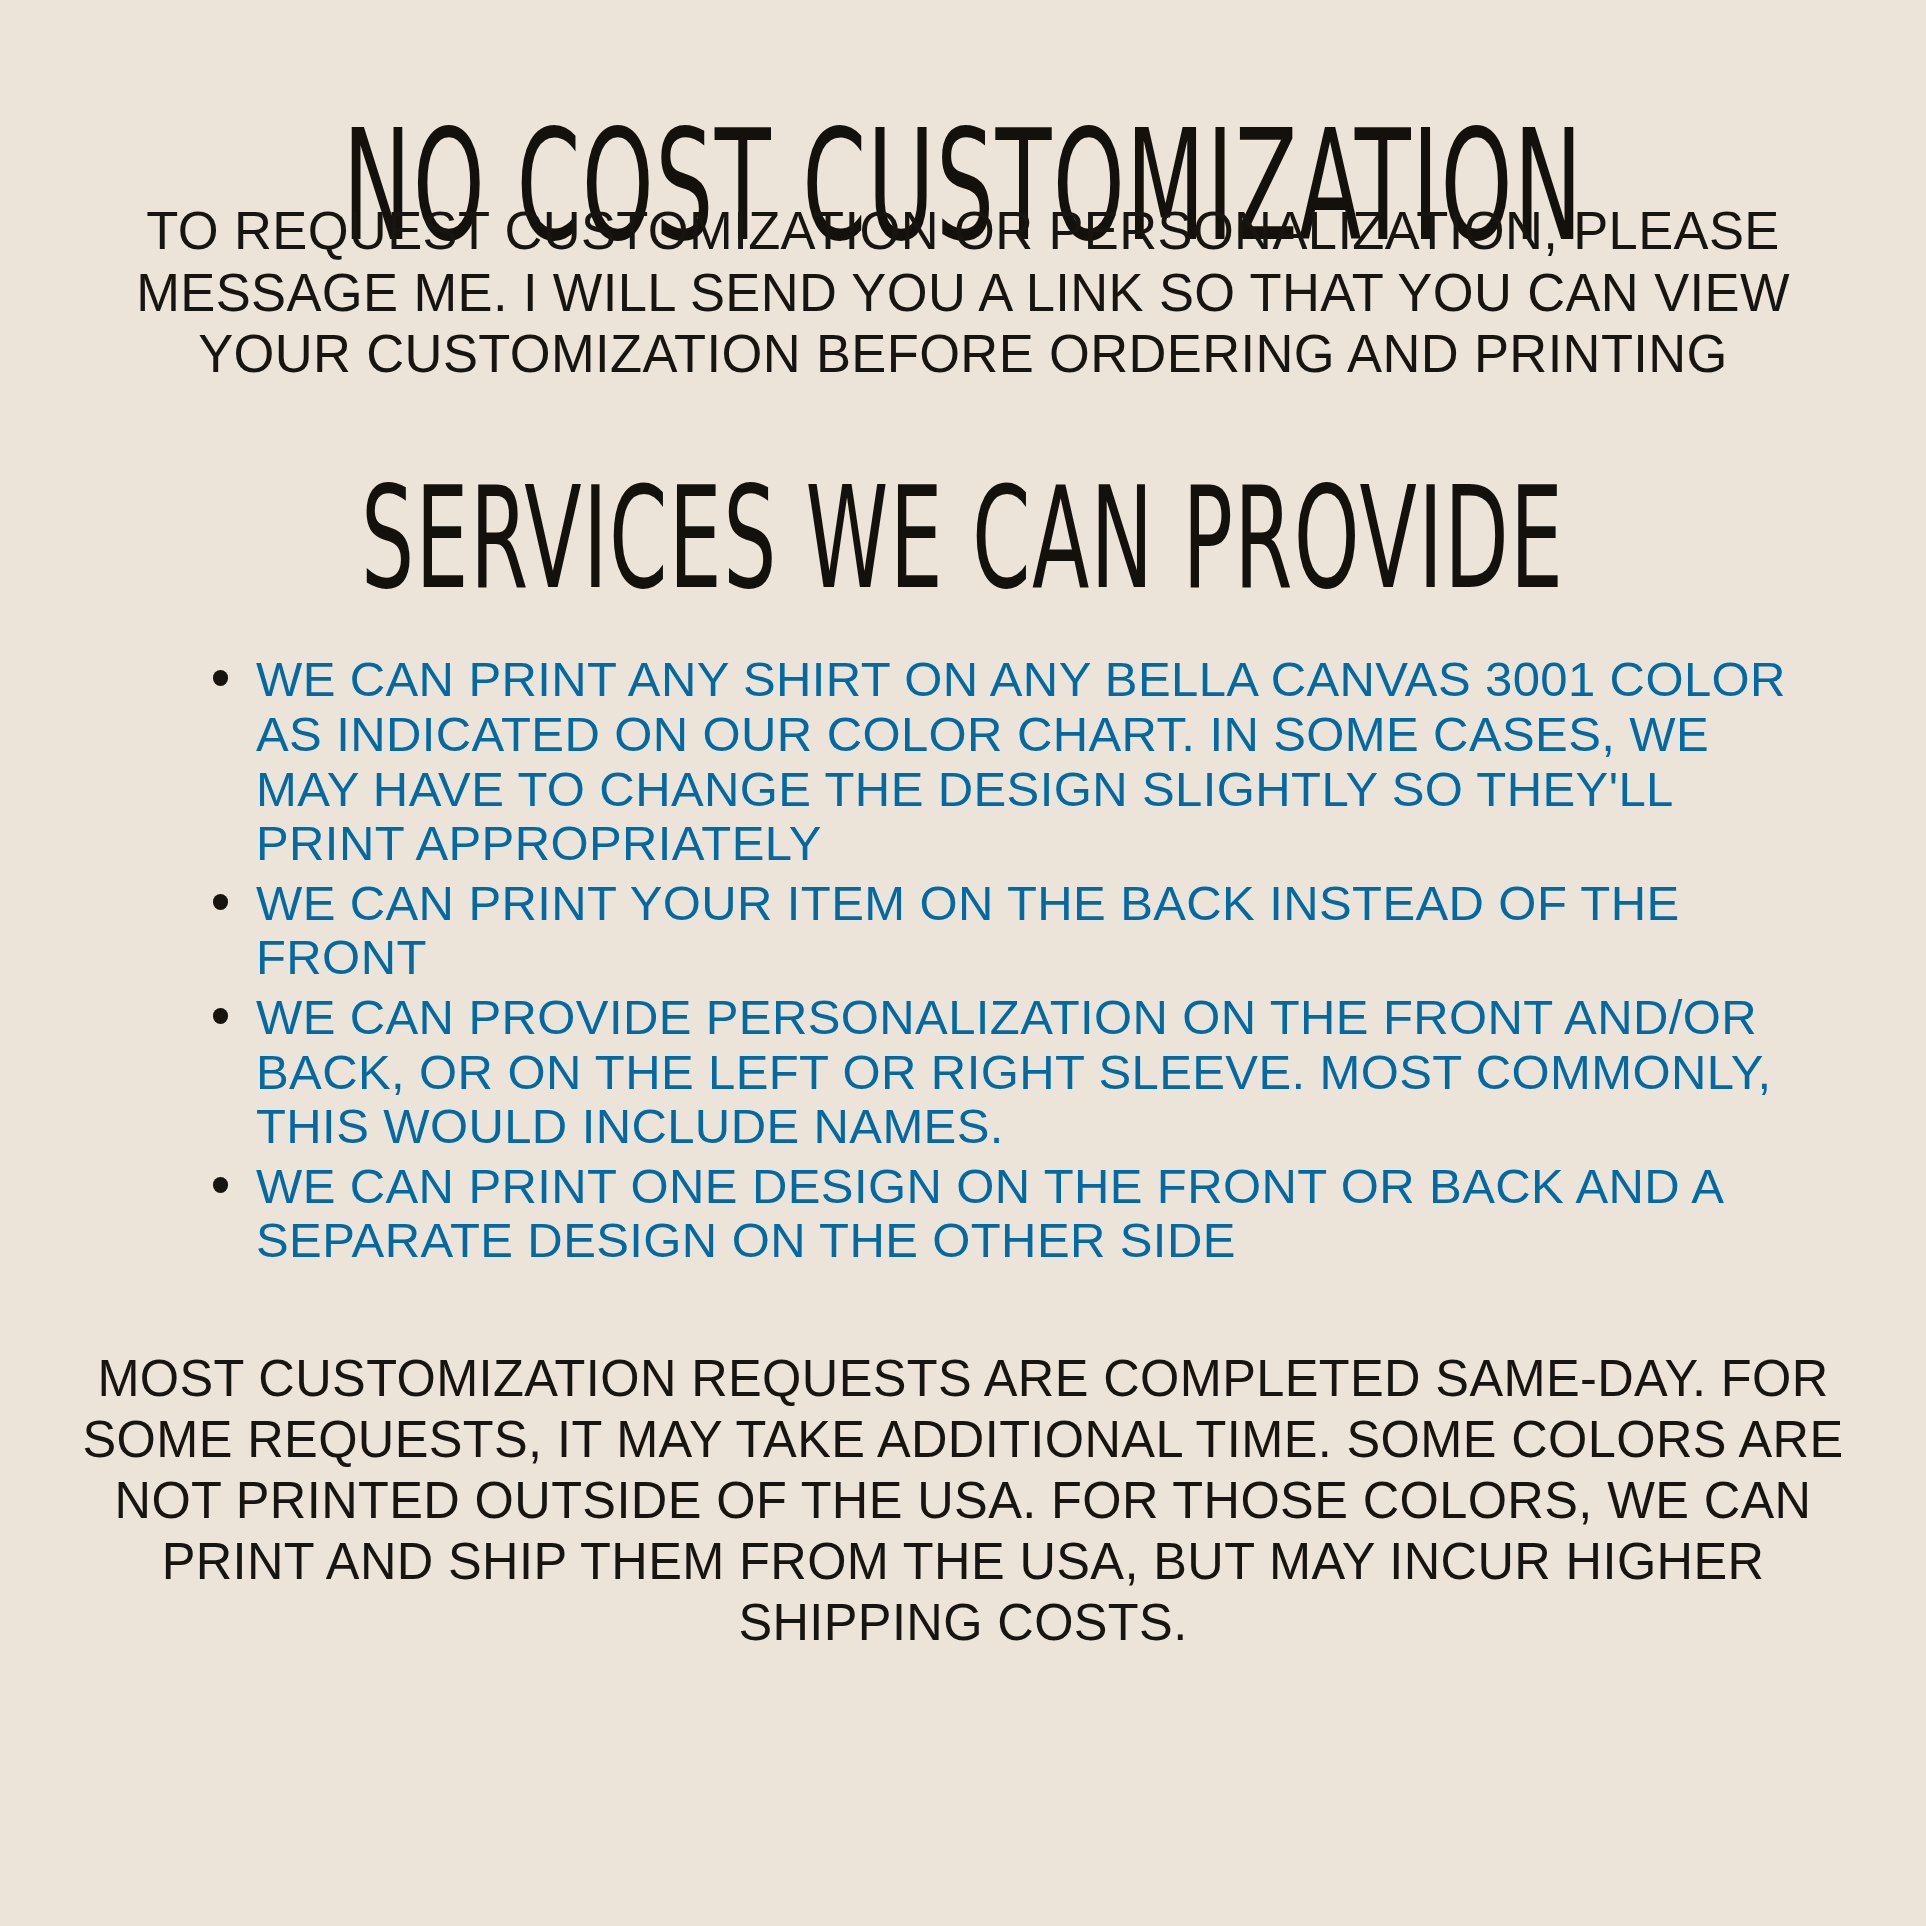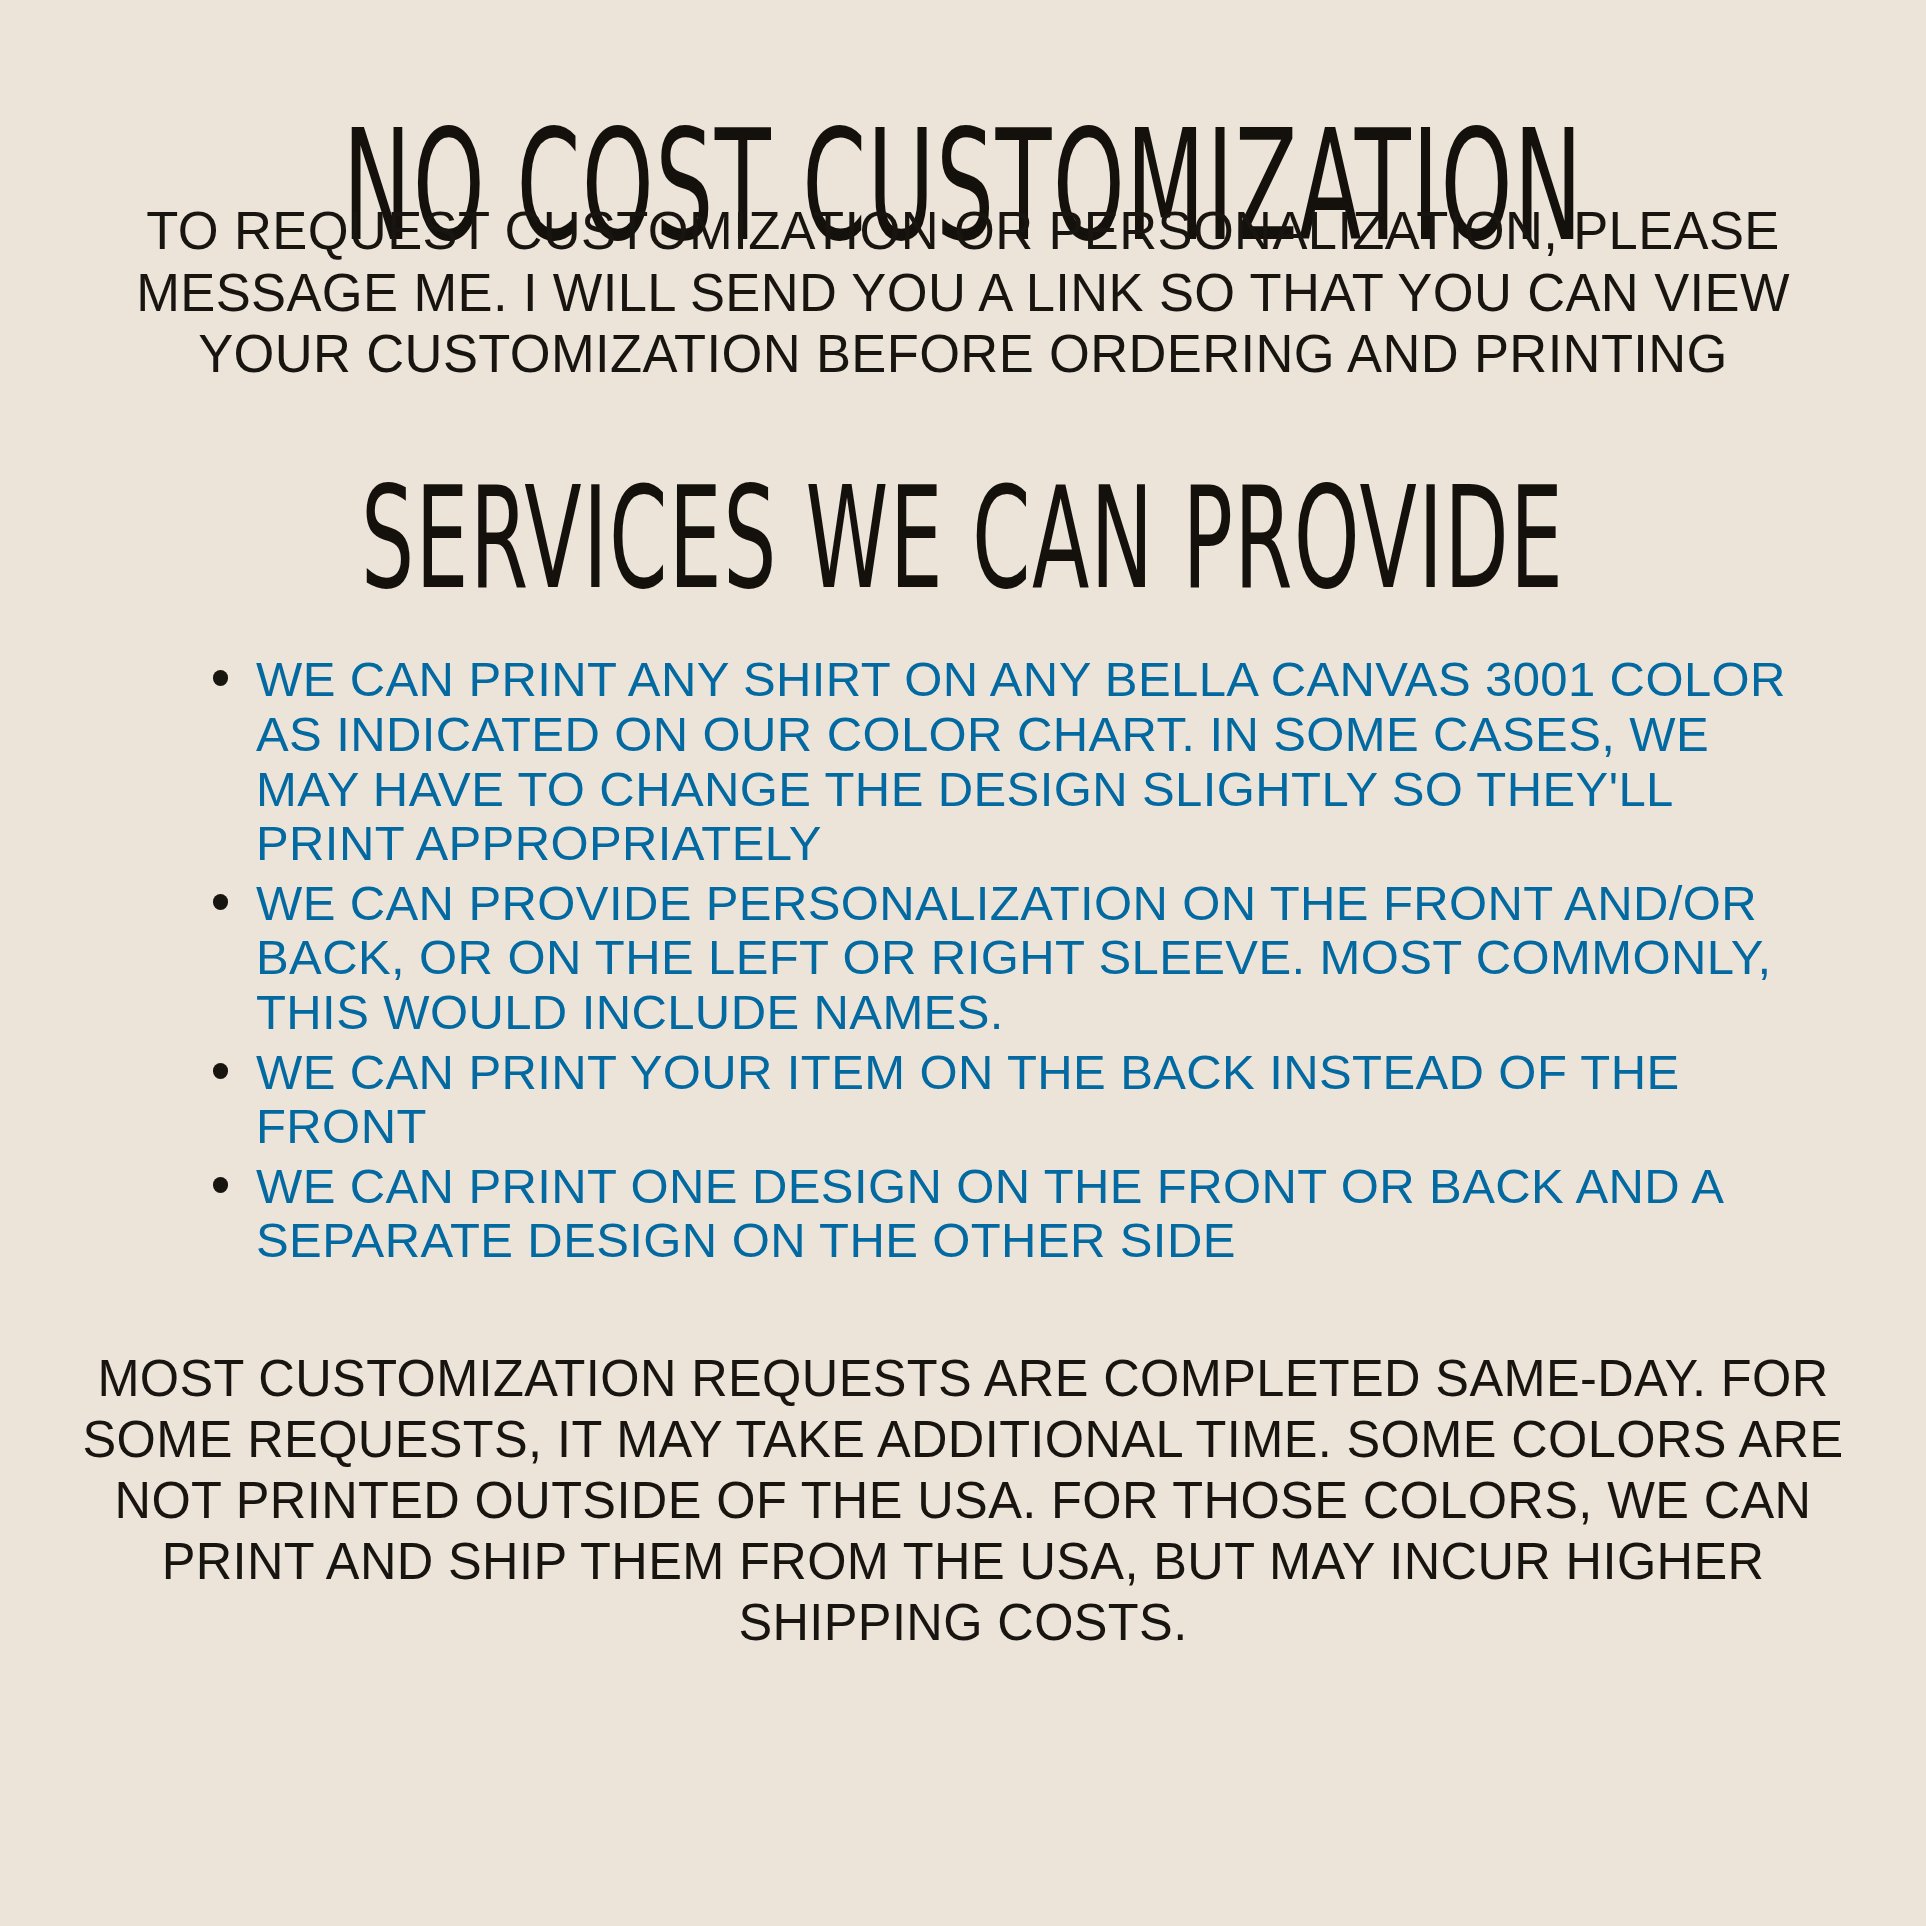--- a/index.html
+++ b/index.html
@@ -129,25 +129,25 @@
     <h2 id="services-title" class="display-heading">Services we can provide</h2>
   </div>
 
   <ul id="services-list">
     <li>
       <span class="dot"></span>
       <span>We can print any shirt on any Bella Canvas 3001 color as indicated on our color chart.  In some cases, we may have to change the design slightly so they'll print appropriately</span>
     </li>
     <li>
       <span class="dot"></span>
-      <span>We can provide personalization on the front and/or back, or on the left or right sleeve.  Most commonly, this would include names.</span>
+      <span>We can print your item on the back instead of the front</span>
     </li>
     <li>
       <span class="dot"></span>
-      <span>We can print your item on the back instead of the front</span>
+      <span>We can provide personalization on the front and/or back, or on the left or right sleeve.  Most commonly, this would include names.</span>
     </li>
     <li>
       <span class="dot"></span>
       <span>We can print one design on the front or back and a separate design on the other side</span>
     </li>
   </ul>
 
   <p id="closing-paragraph" class="body-text">Most customization requests are completed same-day.  For some requests, it may take additional time.  Some colors are not printed outside of the USA.  For those colors, we can print and ship them from the USA, but may incur higher shipping costs.</p>
 
 </div>

